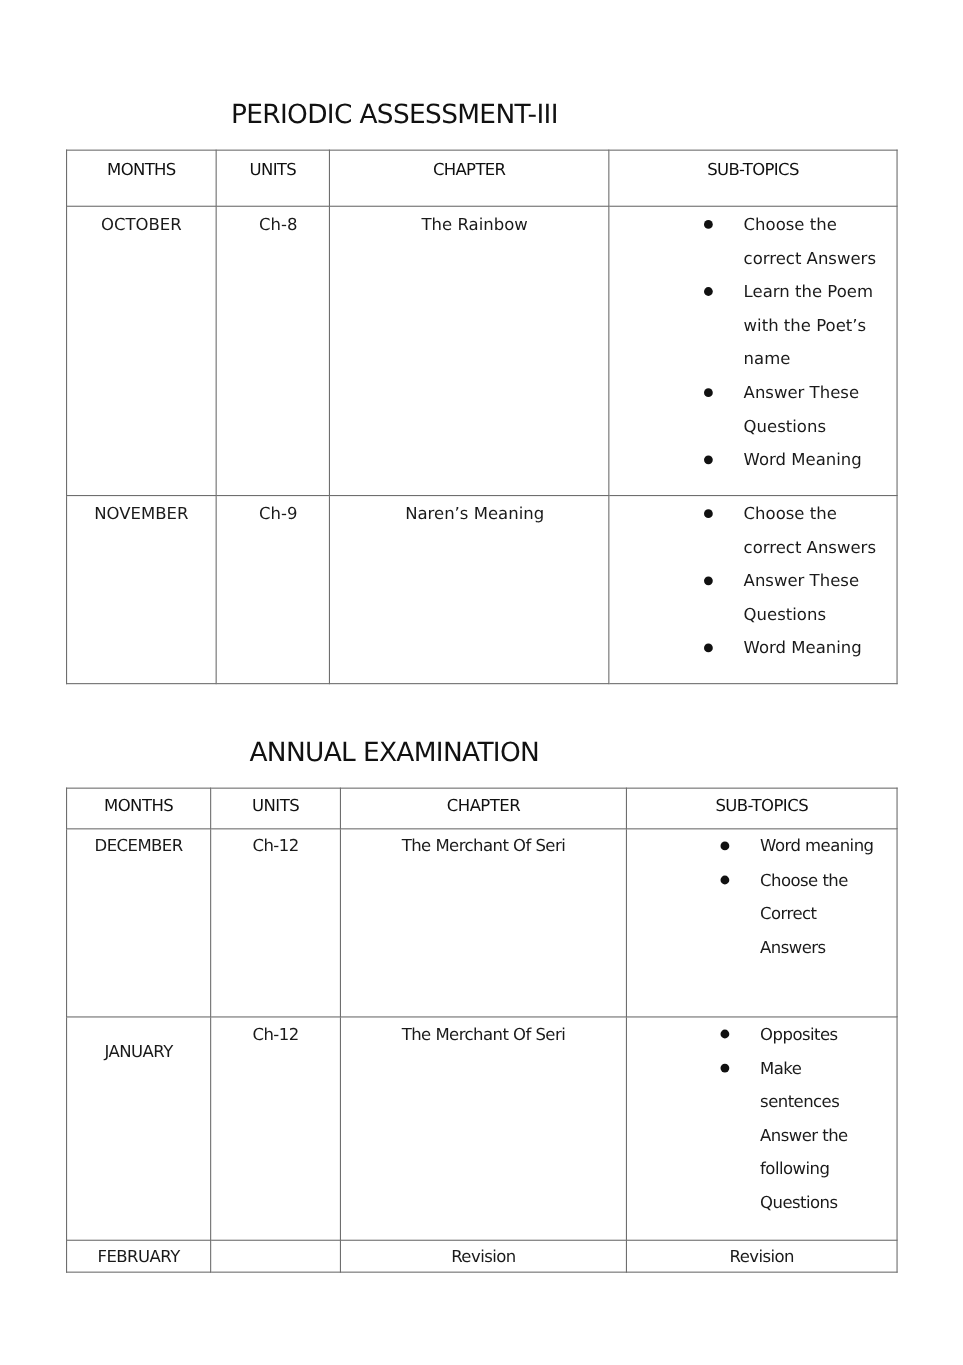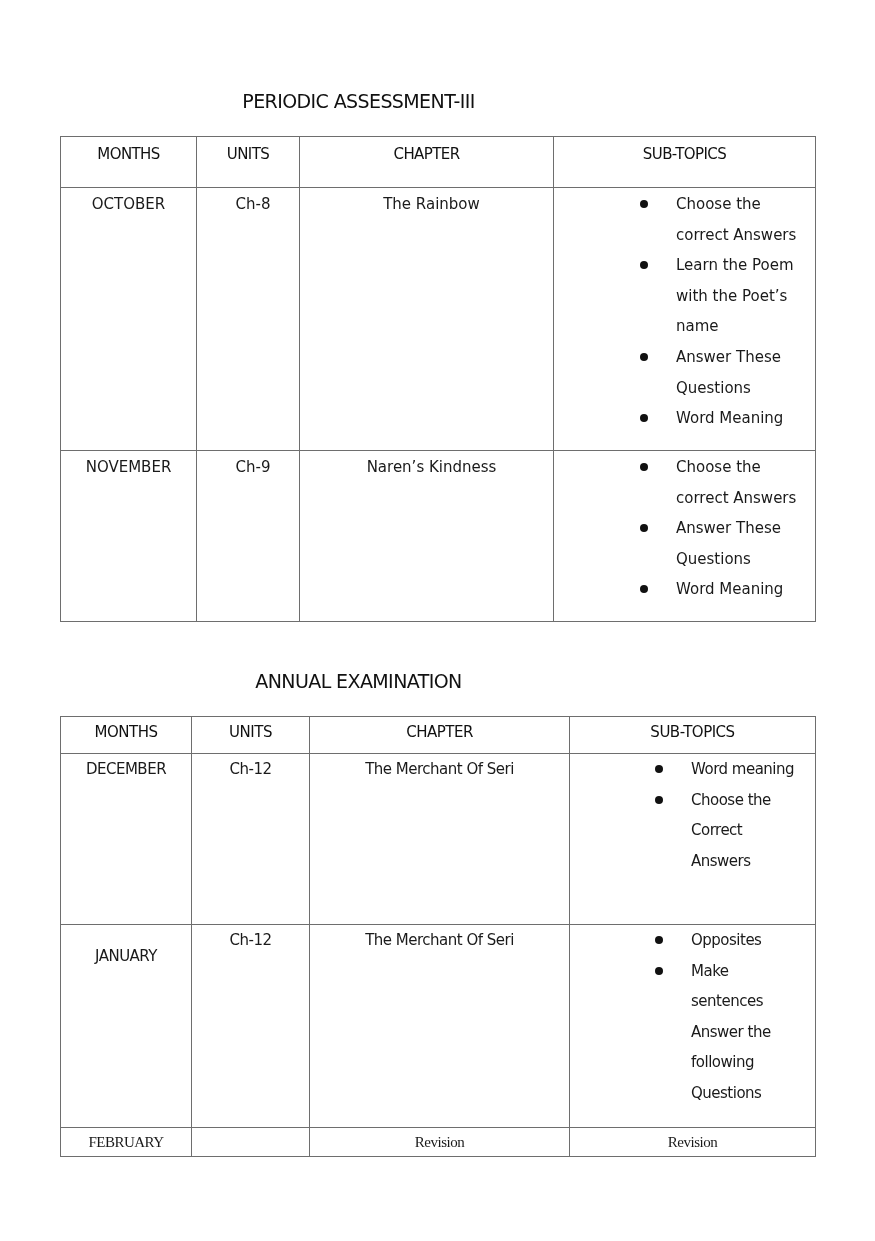--- a/index.html
+++ b/index.html
@@ -1,19 +1,19 @@
 <!DOCTYPE html>
 <html><head>
 <meta charset="utf-8">
 <style>
   html, body { margin:0; padding:0; background:#ffffff; }
   body { width:875px; height:1241px; position:relative; overflow:hidden;
          font-family:"DejaVu Sans", "Liberation Sans", sans-serif; color:#111; }
   .title { position:absolute; left:0; width:717px; text-align:center;
-           font-size:19px; letter-spacing:-0.6px; color:#111; }
+           font-size:24px; letter-spacing:-0.6px; color:#111; }
   table { position:absolute; border-collapse:collapse; table-layout:fixed; }
   td, th { border:1px solid #6e6e6e; vertical-align:top; font-size:15px;
            font-weight:normal; padding:0; line-height:30.6px; color:#1a1a1a; }
   th { letter-spacing:-0.6px; color:#111; }
   .c { text-align:center; }
   .l { text-align:center; padding-left:10px; }
   ul { list-style:none; margin:0; padding:0; }
   li { position:relative;margin-left:36px; }
   li .dot { position:absolute; width:8px; height:8px; border-radius:50%;
             background:#111; }
@@ -63,21 +63,21 @@
         <li>
               <span class="dot" style="left:-36px;top:11px;"></span>
           <div>Word Meaning</div>
             </li>
       </ul>
     </td>
   </tr>
   <tr style="height:171px;">
     <td class="c" style="padding-top:1px;">NOVEMBER</td>
     <td class="l" style="padding-top:1px;">Ch-9</td>
-    <td class="l" style="padding-top:1px;">Naren’s Kindness</td>
+    <td class="l" style="padding-top:1px;">Naren’s Meaning</td>
     <td style="padding-top:1px; padding-left:86px;">
       <ul>
         <li>
               <span class="dot" style="left:-36px;top:11px;"></span>
           <div>Choose the</div>
           <div>correct Answers</div>
             </li>
         <li>
               <span class="dot" style="left:-36px;top:11px;"></span>
           <div>Answer These</div>
@@ -142,20 +142,20 @@
               <span class="dot" style="left:-36px;top:11px;"></span>
           <div>Make</div>
           <div>sentences</div>
           <div>Answer the</div>
           <div>following</div>
           <div>Questions</div>
             </li>
       </ul>
     </td>
   </tr>
-  <tr style="height:29px;font-family:Liberation Serif, serif;">
+  <tr style="height:29px;">
     <td class="c" style="line-height:28px;">FEBRUARY</td>
     <td class="c" style="line-height:28px;"></td>
     <td class="c" style="line-height:28px;">Revision</td>
     <td class="c" style="line-height:28px;">Revision</td>
   </tr>
 </tbody>
   </table>
 
 </body></html>

